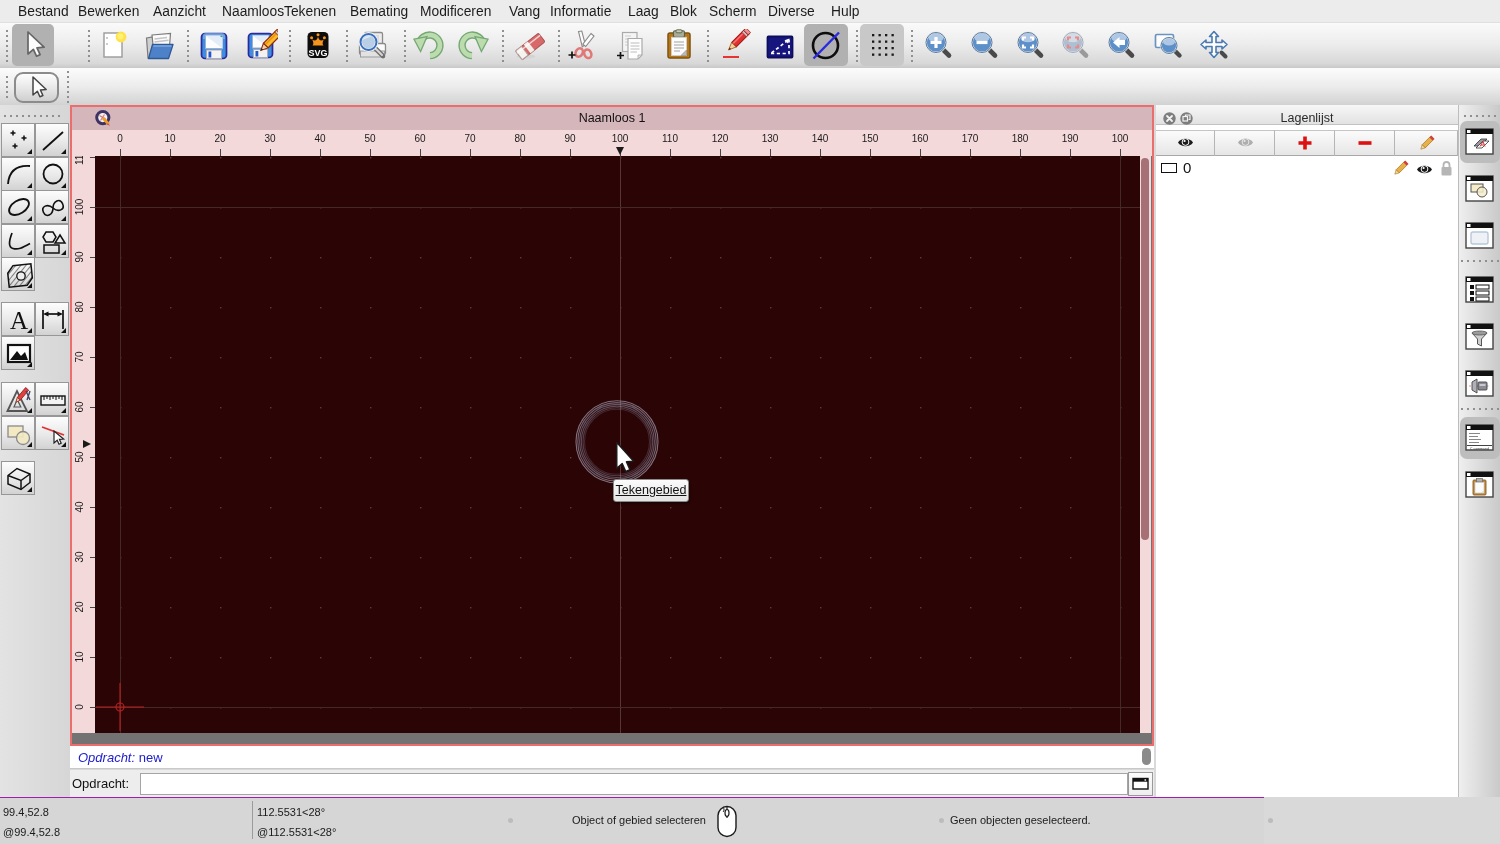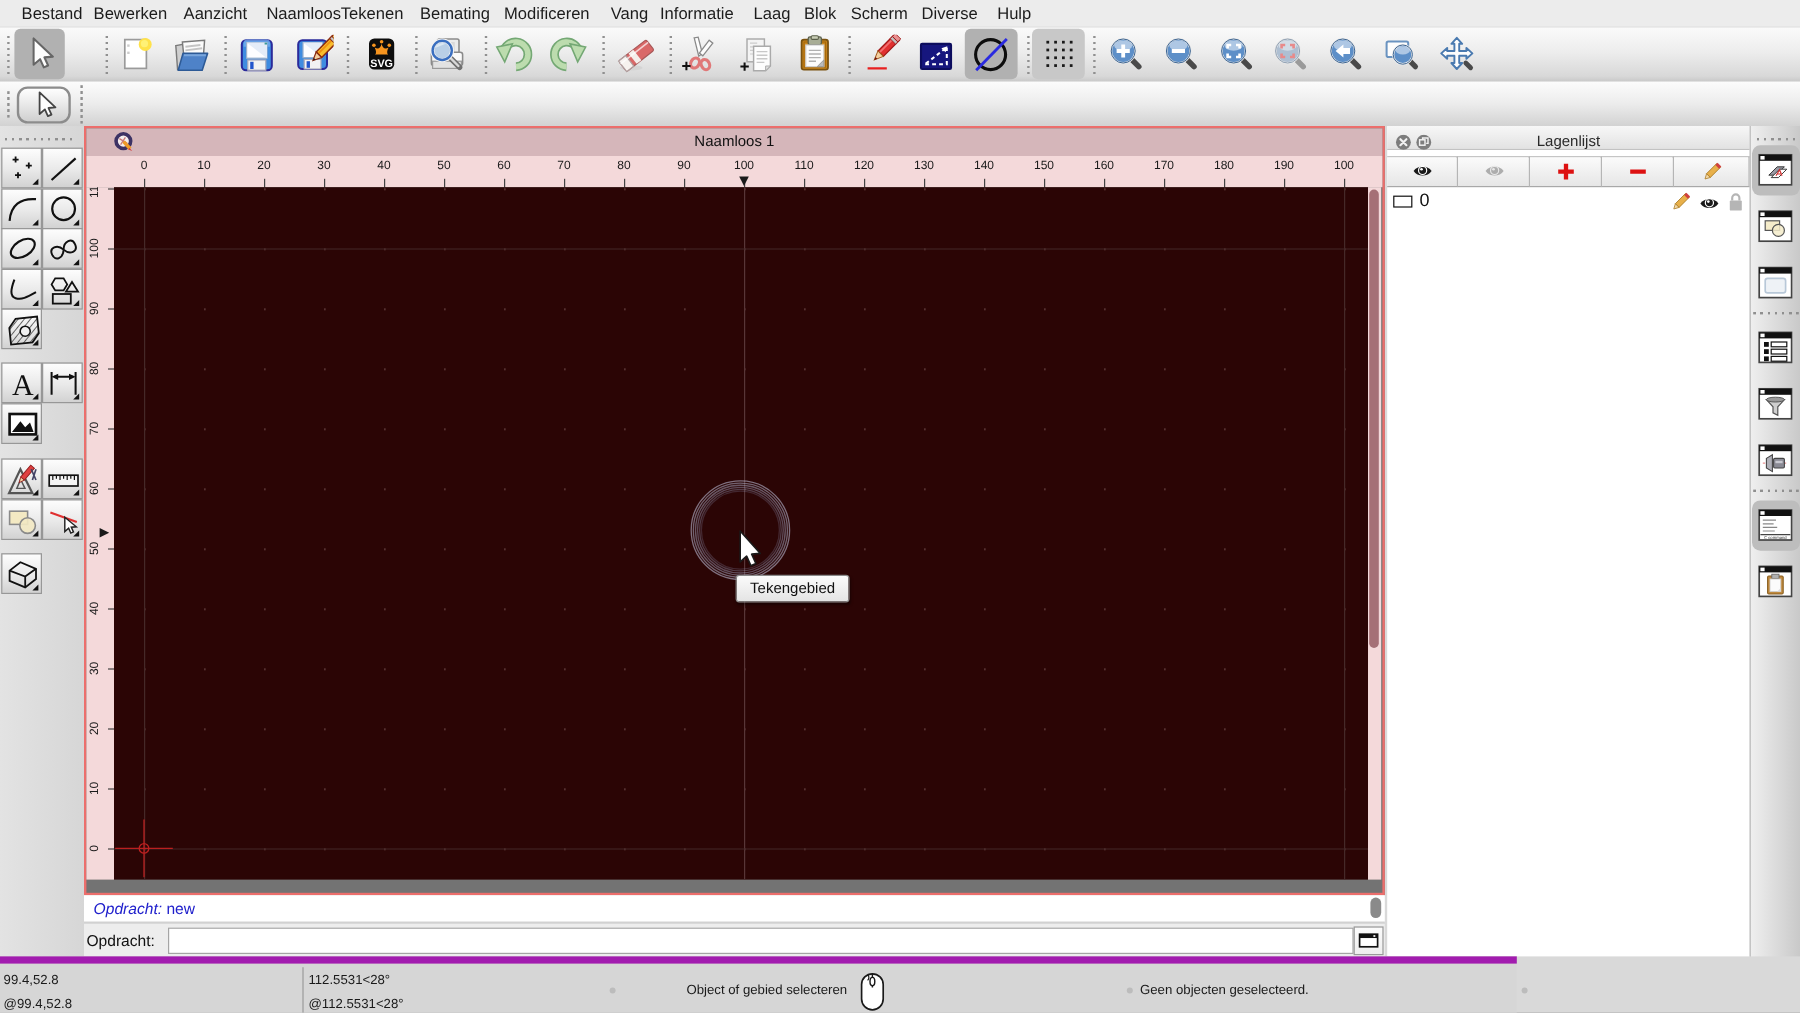--- a/index.html
+++ b/index.html
@@ -30,35 +30,35 @@
 #cadtitle { position:absolute; left:0; top:0; width:100%; height:23px; background:#d5b6ba; }
 #cadtitle .t { position:absolute; left:0; right:0; top:4px; text-align:center; font-size:12.5px; color:#111; }
 #ruler-top { position:absolute; left:0; top:23px; width:100%; height:26px; background:#f4d9da; }
 #ruler-left { position:absolute; left:0; top:49px; width:23px; height:577px; background:#f4d9da; }
 .rtick { position:absolute; width:1px; height:7px; background:#444; }
 .ltick { position:absolute; width:7px; height:1px; background:#444; left:18px; }
 #canvas { position:absolute; left:23px; top:49px; width:1045px; height:577px; background:#2b0505; overflow:hidden; }
 #ruler-left { overflow:hidden; }
 .rtnum { position:absolute; top:3px; width:30px; text-align:center; font-size:10px; color:#1a1a1a; }
 .rlnum { position:absolute; left:-7px; width:30px; height:12px; text-align:center; font-size:10px; color:#1a1a1a; transform:rotate(-90deg); }
-#tooltip { position:absolute; left:518px; top:323px; width:95px; height:23px;
+#tooltip { position:absolute; left:518px; top:323px; width:76px; height:23px;
   background:linear-gradient(#fbfbfb,#e4e4e4); border:1px solid #8a8a8a; border-radius:3px;
-  font-size:12.5px; color:#111; text-align:center; line-height:21px; box-shadow:1px 2px 2px rgba(0,0,0,0.35); }
+  font-size:12.5px; color:#111; text-align:center; line-height:21px; box-shadow:1px 2px 2px rgba(0,0,0,0.35);text-decoration:underline; }
 #vscroll { position:absolute; right:1px; top:49px; width:11px; height:577px; background:#f4d9da; }
 #vthumb { position:absolute; left:1px; top:2px; width:8px; height:382px; background:#a57076; border-radius:4px; }
 #hstrip { position:absolute; left:0; bottom:0; width:100%; height:13px; background:#f8dcdc; }
 #hstrip .z { position:absolute; right:0; top:0; width:69px; height:13px; background:#f2c9ca; font-size:12px; color:#111; text-align:right; padding-right:4px; line-height:12px; }
 
 #cmdhist { left:70px; top:746px; width:1084px; height:23px; background:#fff; border-bottom:1px solid #c8c8c8; }
 #cmdhist .l { position:absolute; left:8px; top:4px; font-size:13px; color:#2020cc; }
 #cmdrow { left:70px; top:770px; width:1084px; height:27px; background:#ededed; }
 #cmdrow .l { position:absolute; left:2px; top:6px; font-size:13px; color:#111; }
 #cmdinput { position:absolute; left:70px; top:3px; width:988px; height:22px; background:#fff; border:1px solid #a5a5a5; }
 
-#statusbar { left:0; top:797px; width:1264px; height:47px; background:#d6d6d6; border-top:6px solid #a21caf; }
+#statusbar { left:0; top:797px; width:1264px; height:47px; background:#d6d6d6; border-top:1px solid #a21caf; }
 #statusbar div { position:absolute; font-size:11px; color:#1a1a1a; white-space:nowrap; }
 
 #lagen { left:1156px; top:105px; width:302px; height:692px; background:#fff; }
 #lagentitle { position:absolute; left:0; top:0; width:100%; height:20px;
   background:linear-gradient(#f7f7f7,#e2e2e2); border-bottom:1px solid #c2c2c2; }
 #lagentitle .t { position:absolute; left:0; right:0; top:6px; text-align:center; font-size:12.5px; color:#2a2a2a; }
 #lagenbar { position:absolute; left:0; top:25px; width:100%; height:26px; }
 .lcell { position:absolute; top:0; height:26px; background:linear-gradient(#fbfbfb,#e6e6e6); border-top:1px solid #c5c5c5; border-bottom:1px solid #a8a8a8; border-right:1px solid #b5b5b5; }
 
 #dock { left:1458px; top:105px; width:42px; height:692px; background:linear-gradient(90deg,#efefef,#c9c9c9); border-left:1px solid #bdbdbd; }

